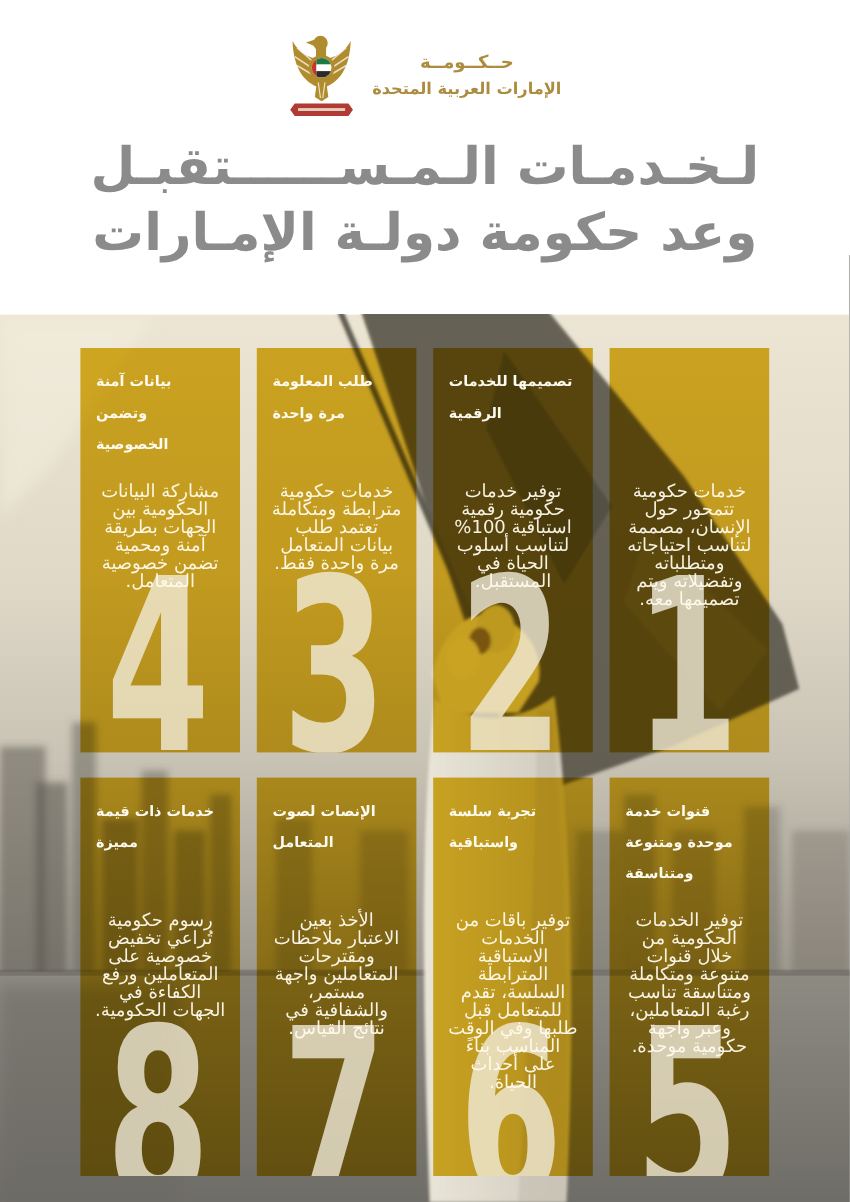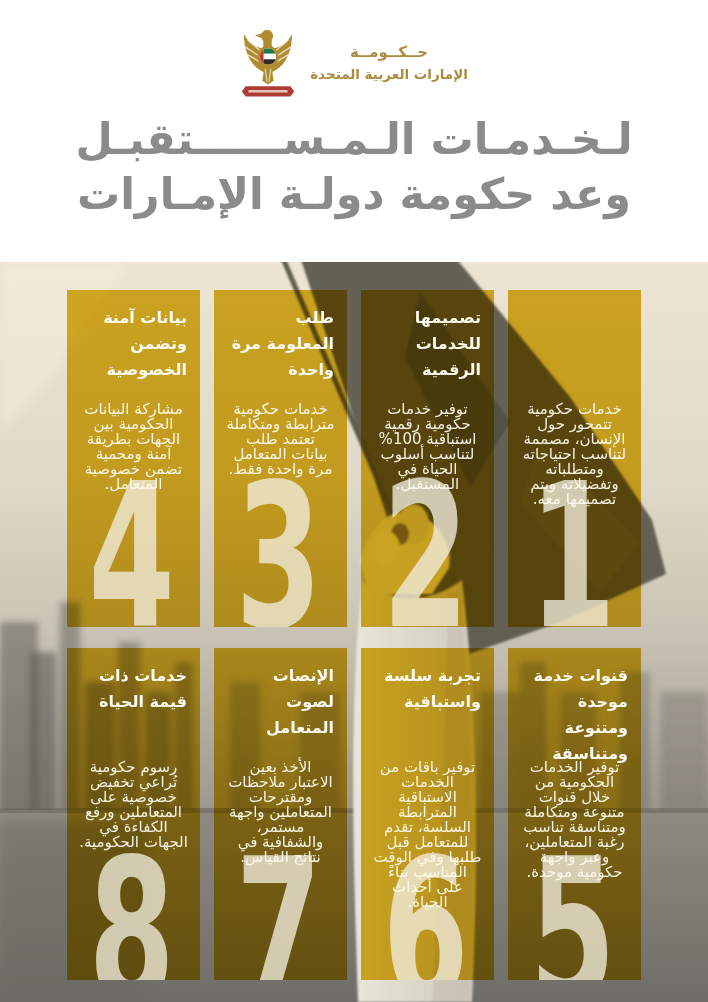--- a/index.html
+++ b/index.html
@@ -36,22 +36,22 @@
     column-gap:14px; row-gap:21px;
   }
   .card{position:relative; overflow:hidden;}
   .card-bg{
     position:absolute; inset:0;
     background:#dcb527;
     mix-blend-mode:multiply;
   }
   .card-title{
     position:relative; margin:15px 13px 0;
-    direction:rtl; text-align:right;
-    color:#fdfaf0; font-weight:bold; font-size:16px; line-height:26px;
+    direction:rtl; text-align:left;
+    color:#fdfaf0; font-weight:bold; font-size:12px; line-height:26px;
   }
   .card-desc{
     position:absolute; top:112px; right:12px; left:12px;
     direction:rtl; text-align:center;
     color:rgba(255,251,238,.95); font-size:15px; line-height:15px;
   }
   .card-num{
     position:absolute; left:0; width:100%; text-align:center;
     font-size:200px; line-height:1; font-weight:bold;
     color:rgba(242,237,222,.78);
@@ -228,18 +228,18 @@
     <div class="card row2">
       <div class="card-bg"></div>
       <div class="card-num">7</div>
       <div class="card-title">الإنصات لصوت المتعامل</div>
       <div class="card-desc">الأخذ بعين الاعتبار ملاحظات ومقترحات المتعاملين واجهة مستمر، والشفافية في نتائج القياس.</div>
     </div>
 
     <div class="card row2">
       <div class="card-bg"></div>
       <div class="card-num">8</div>
-      <div class="card-title">خدمات ذات قيمة الحياة</div>
+      <div class="card-title">خدمات ذات قيمة مميزة</div>
       <div class="card-desc">رسوم حكومية تُراعي تخفيض خصوصية على المتعاملين ورفع الكفاءة في الجهات الحكومية.</div>
     </div>
 
   </div>
 </div>
 
 </body></html>

